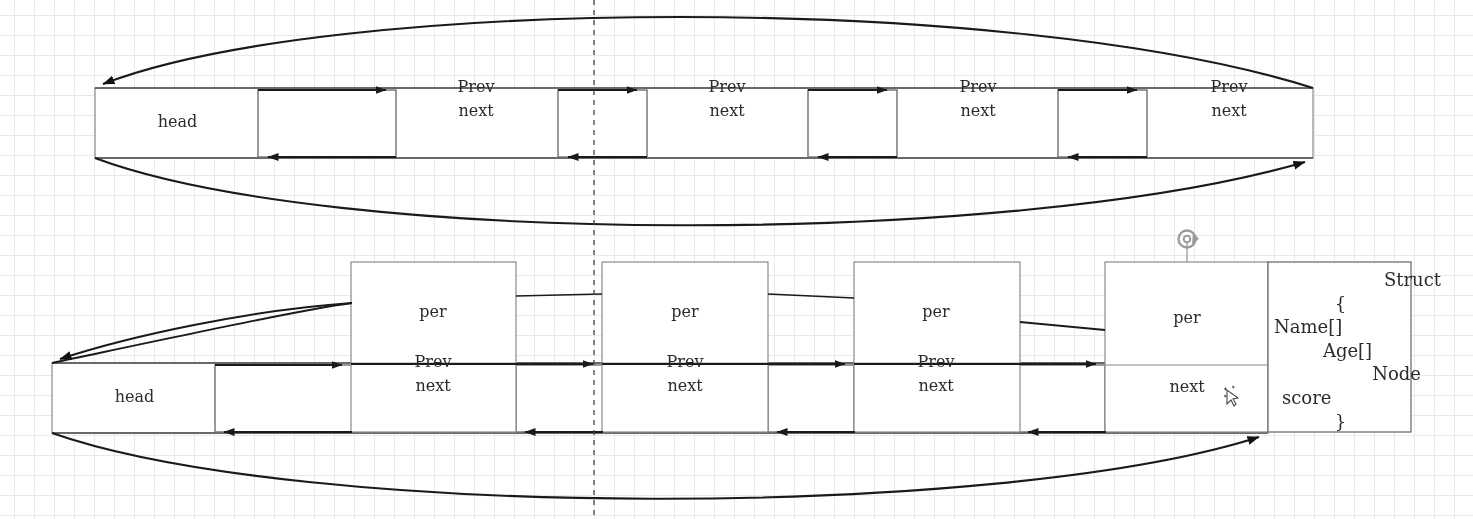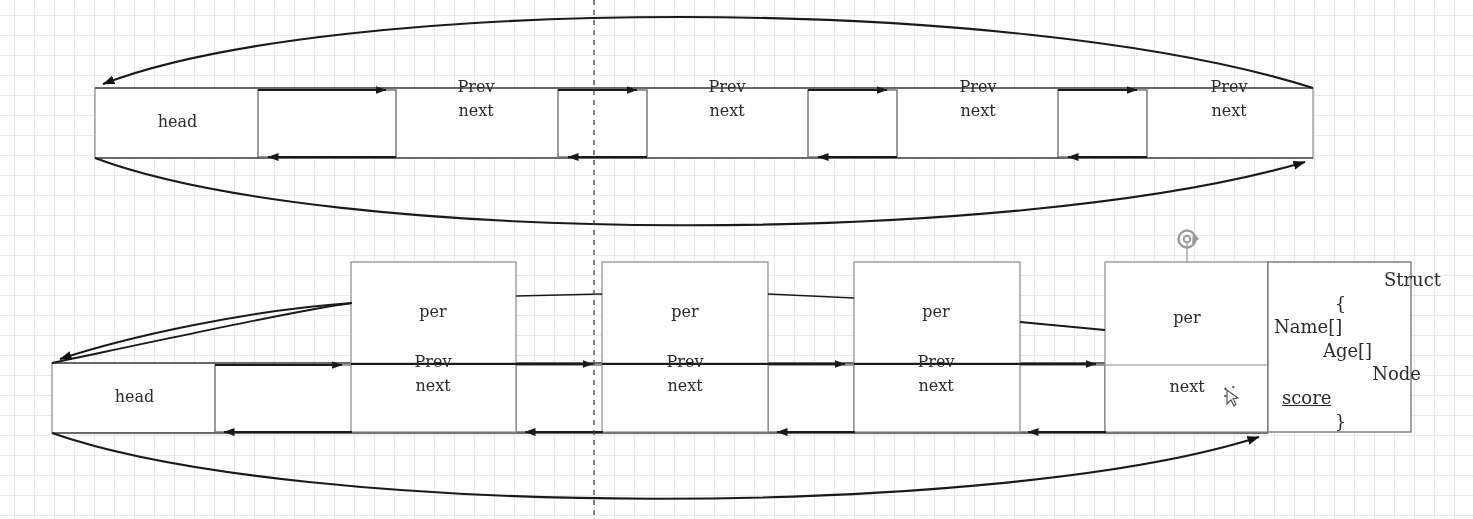--- a/index.html
+++ b/index.html
@@ -205,16 +205,16 @@
   <div class="lbl sz18" style="left:896px;top:377px;width:80px;">next</div>
 
   <div class="lbl sz18" style="left:1147px;top:309px;width:80px;">per</div>
   <div class="lbl sz18" style="left:1147px;top:378px;width:80px;">next</div>
 
   <div class="struct-lbl" style="left:1346px;top:268px;width:133px;text-align:center;">Struct</div>
   <div class="struct-lbl" style="left:1274px;top:291.6px;width:133px;text-align:center;padding-right:30px;">{</div>
   <div class="struct-lbl" style="left:1274px;top:315.2px;width:133px;text-align:left;">Name[]</div>
   <div class="struct-lbl" style="left:1274px;top:338.8px;width:133px;text-align:center;padding-left:7px;">Age[]</div>
   <div class="struct-lbl" style="left:1274px;top:362.4px;width:133px;text-align:right;padding-left:14px;">Node</div>
-  <div class="struct-lbl" style="left:1274px;top:386px;width:133px;text-align:left;padding-left:8px;text-decoration:underline;">score</div>
+  <div class="struct-lbl" style="left:1274px;top:386px;width:133px;text-align:left;padding-left:8px;">score</div>
   <div class="struct-lbl" style="left:1274px;top:409.6px;width:133px;text-align:center;padding-right:20px;">}</div>
 
 </div>
 
 </body></html>

